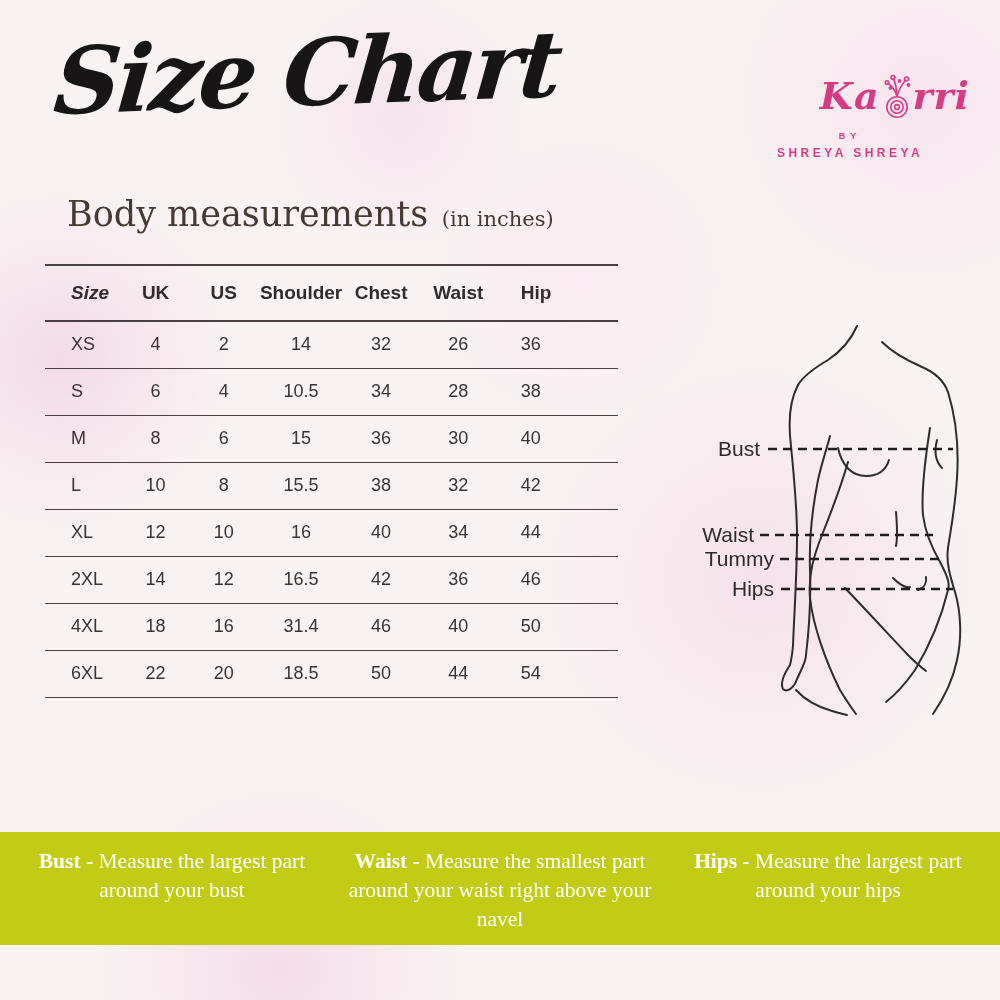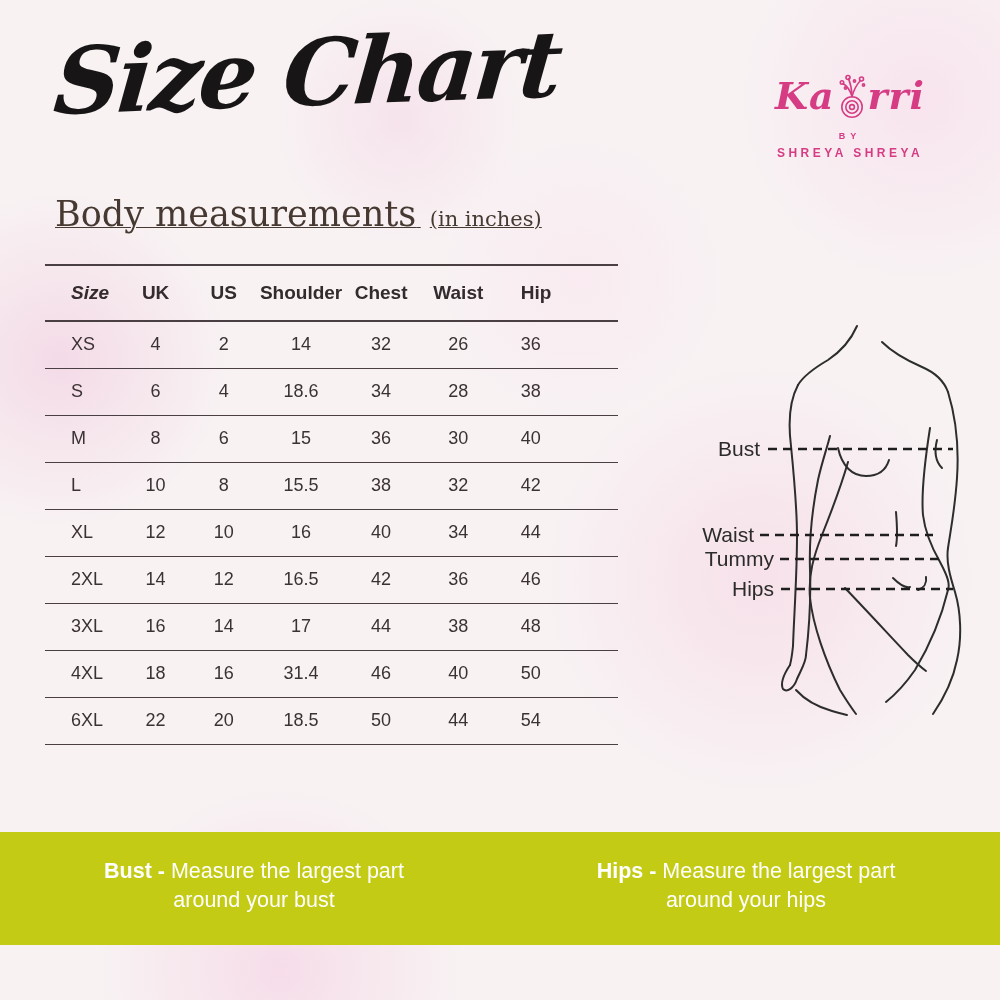--- a/index.html
+++ b/index.html
@@ -28,28 +28,28 @@
   }
 
   
   .logo {
     position:absolute; left:730px; top:74px; width:240px;
     text-align:center; color:#d63c84;
   }
   .logo-name {
     font-family:"DejaVu Serif", serif; font-style:italic; font-weight:bold;
     font-size:38px; line-height:40px; letter-spacing:1px;
-    display:flex; align-items:flex-end; justify-content:center;
+    display:flex; align-items:flex-end; justify-content:flex-end;
   }
   .logo-pot { display:inline-block; width:30px; height:46px; margin:0 1px -4px 2px; }
   .logo-by { font-size:9px; font-weight:bold; letter-spacing:5px; margin-top:15px; }
   .logo-owner { font-size:12px; font-weight:bold; letter-spacing:3.5px; margin-top:5px; }
 
   
-  .subtitle-wrap { position:absolute; left:55px; top:194px; color:#463931; white-space:nowrap;text-decoration:underline; }
+  .subtitle-wrap { position:absolute; left:67px; top:194px; color:#463931; white-space:nowrap; }
   .subtitle { font-family:"DejaVu Serif", serif; font-size:35px; font-weight:normal; display:inline; }
   .subtitle-note { font-family:"DejaVu Serif", serif; font-size:21px; display:inline; margin-left:9px; }
 
   
   .size-table-wrap { position:absolute; left:45px; top:264px; width:573px; }
   table.size-table { width:100%; border-collapse:collapse; color:#3b3234; border-top:2px solid #4a4043; }
   table.size-table thead tr { border-bottom:2px solid #4a4043; height:56px; }
   table.size-table tbody tr { border-bottom:1.5px solid #4a4043; height:47px; }
   table.size-table th { font-size:19px; font-weight:bold; color:#332b2d; text-align:center; }
   table.size-table th:first-child { text-align:left; padding-left:26px; font-style:italic; }
@@ -61,21 +61,21 @@
   
   .figure-wrap { position:absolute; left:680px; top:300px; width:320px; height:420px; }
 
   
   .legend-band {
     position:absolute; left:0; top:832px; width:1000px; height:113px;
     background:#c4cb14; display:flex; align-items:flex-start;
     padding:15px 8px 0 8px; color:#ffffff;
   }
   .legend-item { flex:1 1 0; text-align:center; }
-  .legend-item p { max-width:330px; margin:10px auto; font-size:21.5px; line-height:29px; font-weight:normal; }
+  .legend-item p { max-width:330px; margin:0 auto; font-size:21.5px; line-height:29px; font-weight:normal;font-family:Liberation Serif, serif; }
   .legend-label { font-weight:bold; }
 </style>
 </head>
 <body>
 
 <div class="page">
 
   <div class="title">Size Chart</div>
 
   <div class="logo">
@@ -139,21 +139,21 @@
             <td>2</td>
             <td>14</td>
             <td>32</td>
             <td>26</td>
             <td>36</td>
           </tr>
           <tr>
             <td>S</td>
             <td>6</td>
             <td>4</td>
-            <td>18.6</td>
+            <td>10.5</td>
             <td>34</td>
             <td>28</td>
             <td>38</td>
           </tr>
           <tr>
             <td>M</td>
             <td>8</td>
             <td>6</td>
             <td>15</td>
             <td>36</td>
@@ -181,29 +181,20 @@
           <tr>
             <td>2XL</td>
             <td>14</td>
             <td>12</td>
             <td>16.5</td>
             <td>42</td>
             <td>36</td>
             <td>46</td>
           </tr>
           <tr>
-            <td>3XL</td>
-            <td>16</td>
-            <td>14</td>
-            <td>17</td>
-            <td>44</td>
-            <td>38</td>
-            <td>48</td>
-          </tr>
-          <tr>
             <td>4XL</td>
             <td>18</td>
             <td>16</td>
             <td>31.4</td>
             <td>46</td>
             <td>40</td>
             <td>50</td>
           </tr>
           <tr>
             <td>6XL</td>
@@ -266,17 +257,20 @@
         <text x="94" y="296">Hips</text>
       </g>
     </svg>
   </div>
 
   <div class="legend-band">
       <div class="legend-item">
         <p><span class="legend-label">Bust -</span><span> Measure the largest part around your bust</span></p>
       </div>
       <div class="legend-item">
+        <p><span class="legend-label">Waist -</span><span> Measure the smallest part around your waist right above your navel</span></p>
+      </div>
+      <div class="legend-item">
         <p><span class="legend-label">Hips -</span><span> Measure the largest part around your hips</span></p>
       </div>
     </div>
 
 </div>
 
 </body></html>

